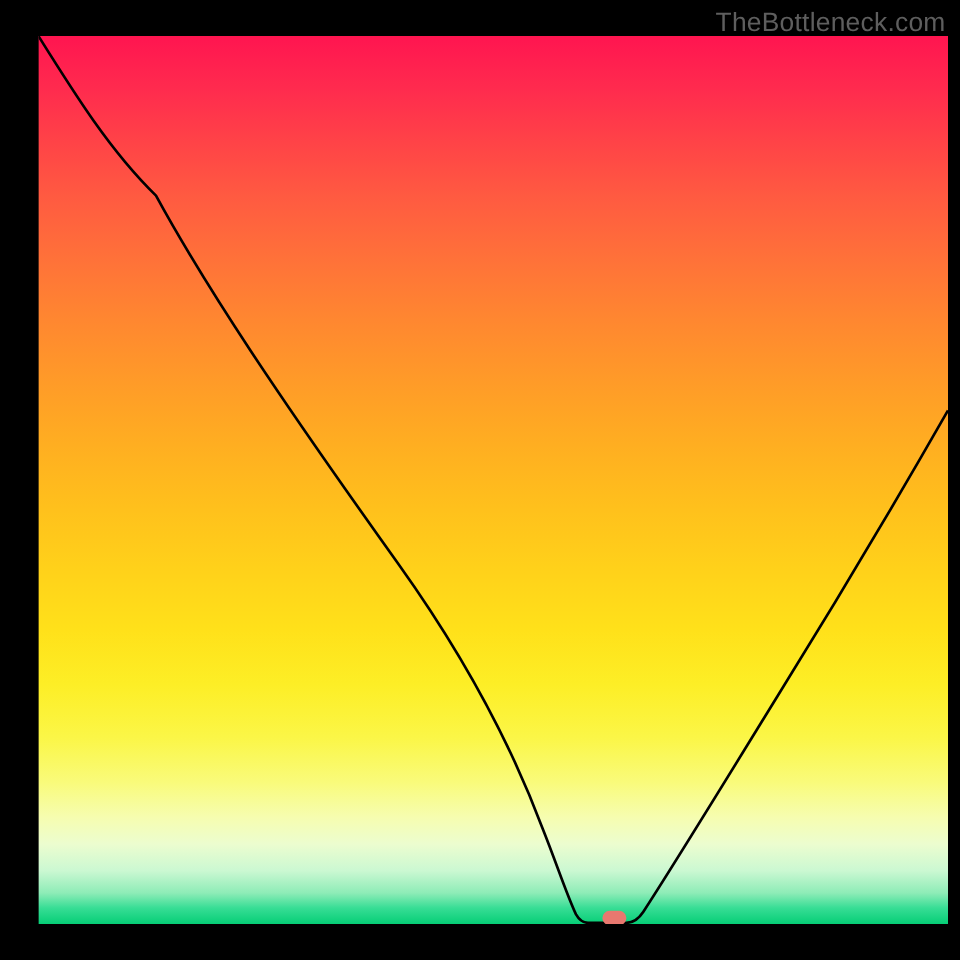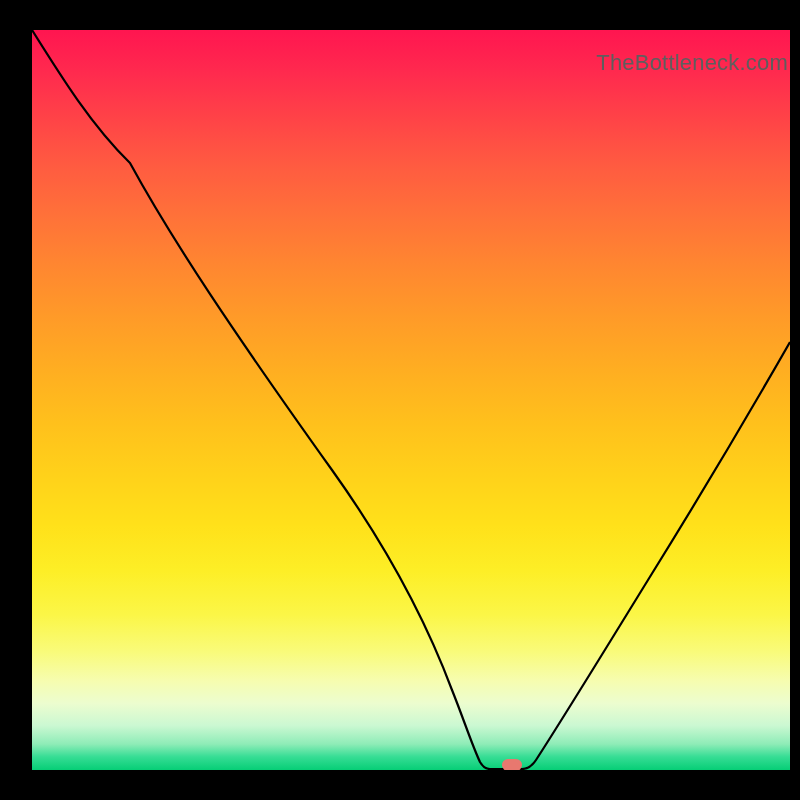--- a/index.html
+++ b/index.html
@@ -70,21 +70,20 @@
     stroke: none;
   }
   .watermark {
     position: absolute;
     top: 6px;
     right: 12px;
     color: #5e5e5e;
     font-size: 22px;
     letter-spacing: 0.2px;
     user-select: none;
-    margin-top: 44px;
   }
 </style>
 </head>
 <body>
 
 <div class="frame">
 
   <div class="plot-area">
     <div class="gradient-bg"></div>
 

